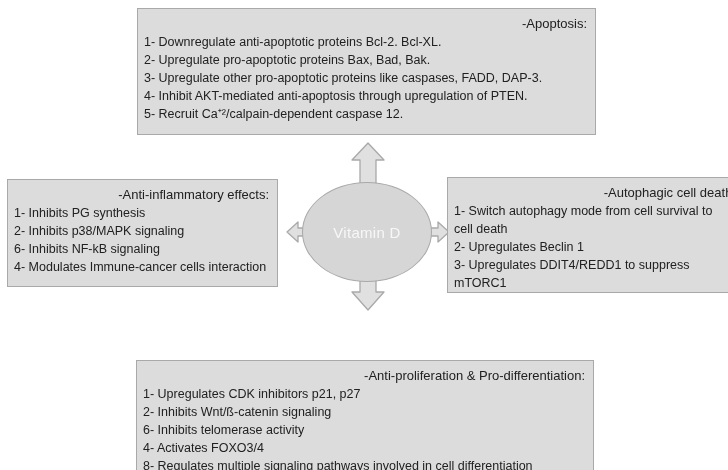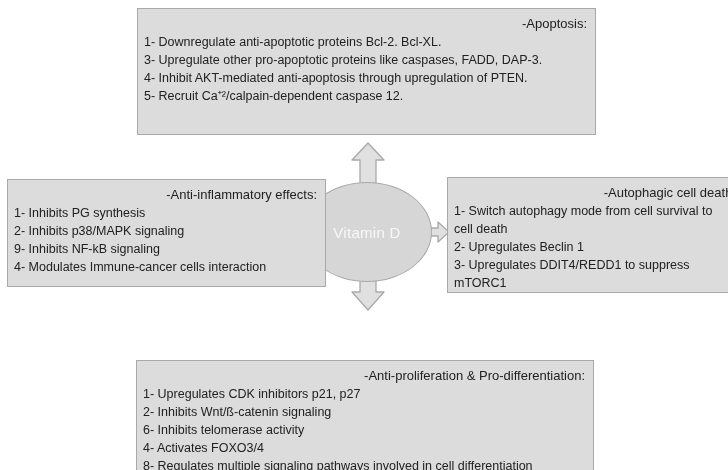--- a/index.html
+++ b/index.html
@@ -58,21 +58,21 @@
     z-index: 3;
     white-space: nowrap;
   }
   .box .title-row { font-size: 13px; text-align: right; }
   .box .bullet {
     display: inline-block;
     width: 21px;
     margin-left: 21px;
   }
   .box-top    { left: 137px; top: 8px;   width: 459px; height: 127px; }
-  .box-left   { left: 7px;   top: 179px; width: 319px; height: 108px; }
+  .box-left   { left: 7px;   top: 179px; width: 271px; height: 108px; }
   .box-right  { left: 447px; top: 177px; width: 298px; height: 116px; }
   .box-bottom { left: 136px; top: 320px; width: 458px; height: 142px; margin-top: 40px; }
 </style>
 </head>
 <body>
 
 <div class="canvas">
 
   <svg class="arrow-layer" viewBox="0 0 728 470" xmlns="http://www.w3.org/2000/svg">
     <polygon points="368,143 384,160 376,160 376,188 360,188 360,160 352,160"></polygon>
@@ -83,32 +83,33 @@
 
   <div class="ellipse">
     <span class="center-label">Vitamin D</span>
   </div>
 
   <div class="box box-top">
     <div class="title-row">
       <span class="bullet">-</span><span class="title">Apoptosis:</span>
     </div>
     <div class="line">1- Downregulate anti-apoptotic proteins Bcl-2. Bcl-XL.</div>
+    <div class="line">2- Upregulate pro-apoptotic proteins Bax, Bad, Bak.</div>
     <div class="line">3- Upregulate other pro-apoptotic proteins like caspases, FADD, DAP-3.</div>
     <div class="line">4- Inhibit AKT-mediated anti-apoptosis through upregulation of PTEN.</div>
     <div class="line">5- Recruit Ca⁺²/calpain-dependent caspase 12.</div>
   </div>
 
   <div class="box box-left">
     <div class="title-row">
       <span class="bullet">-</span><span class="title">Anti-inflammatory effects:</span>
     </div>
     <div class="line">1- Inhibits PG synthesis</div>
     <div class="line">2- Inhibits p38/MAPK signaling</div>
-    <div class="line">9- Inhibits NF-kB signaling</div>
+    <div class="line">6- Inhibits NF-kB signaling</div>
     <div class="line">4- Modulates Immune-cancer cells interaction</div>
   </div>
 
   <div class="box box-right">
     <div class="title-row">
       <span class="bullet">-</span><span class="title">Autophagic cell death:</span>
     </div>
     <div class="line">1- Switch autophagy mode from cell survival to</div>
     <div class="line">cell death</div>
     <div class="line">2- Upregulates Beclin 1</div>

